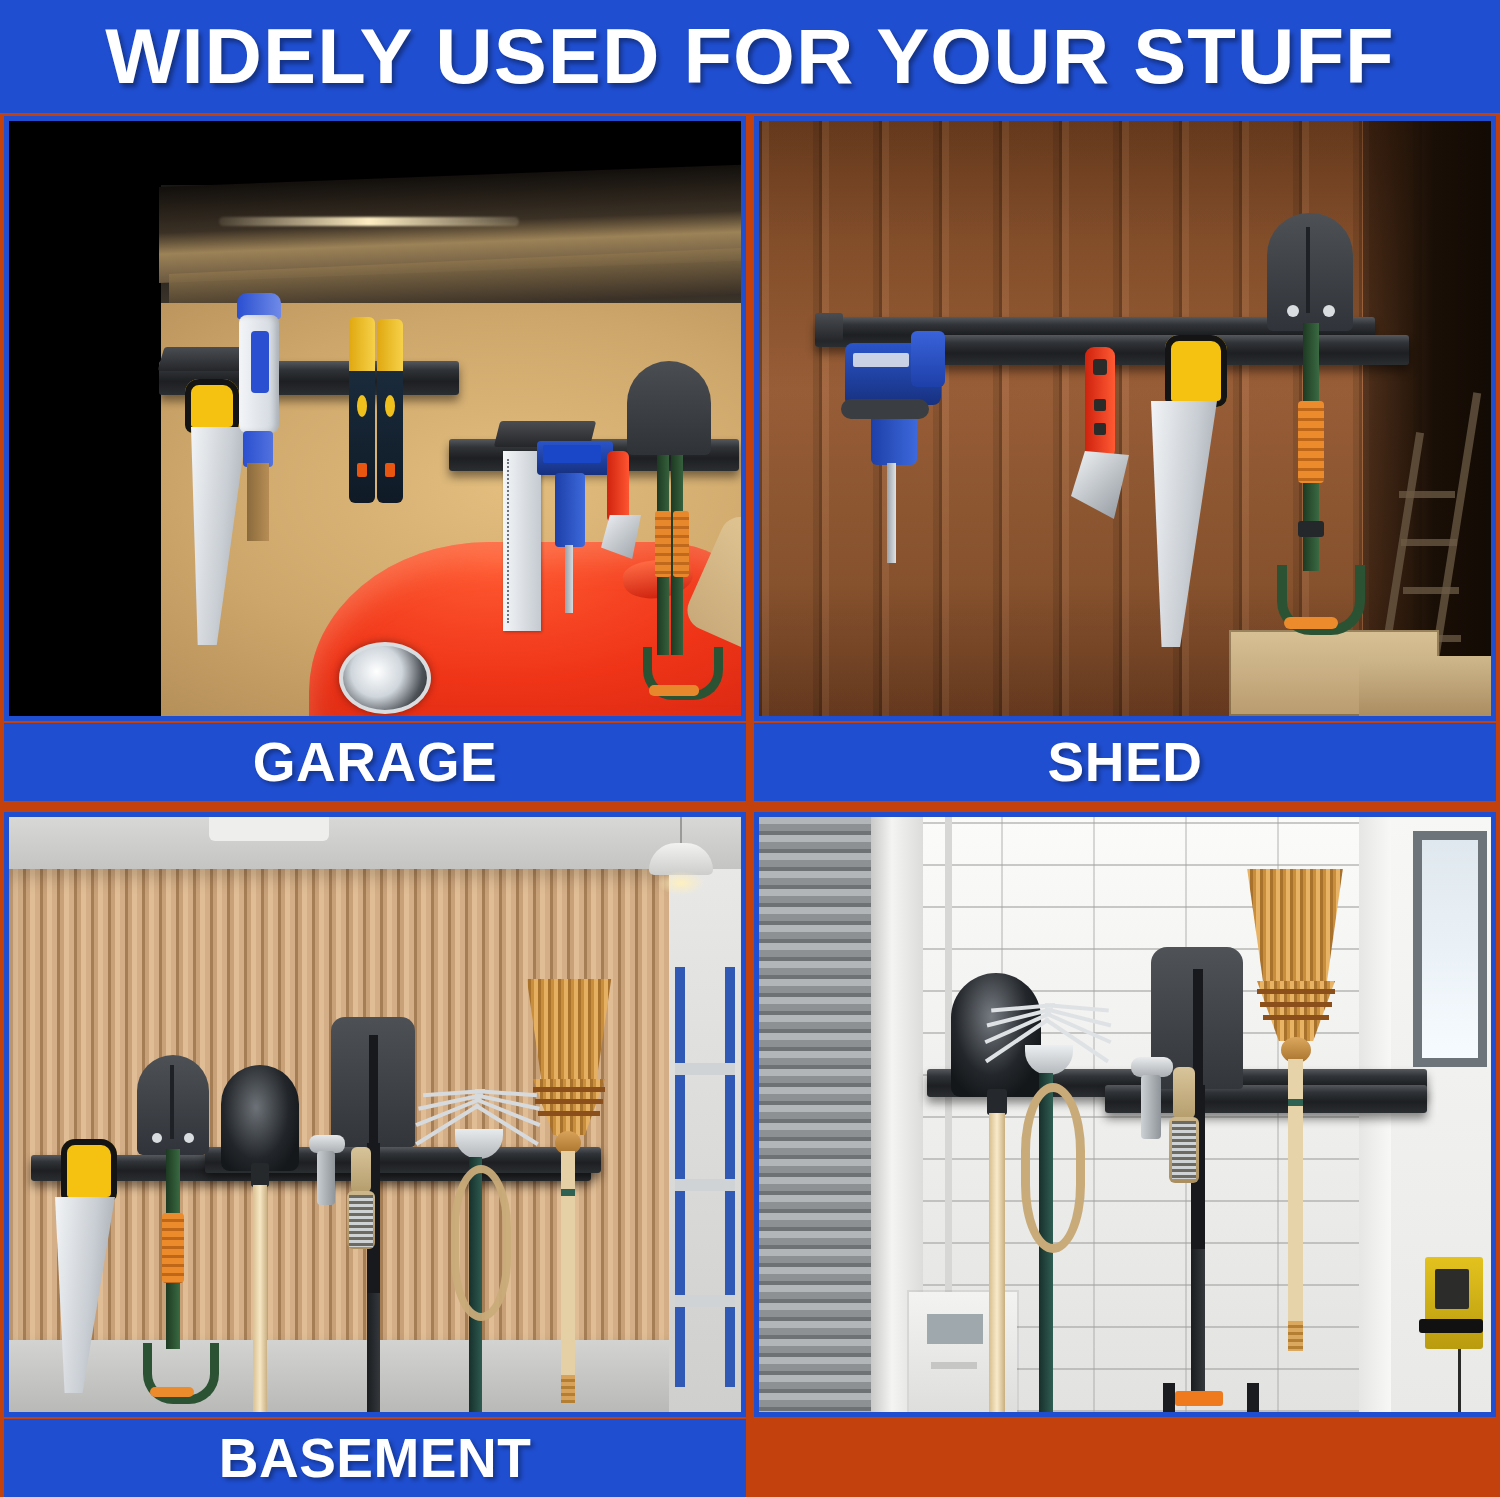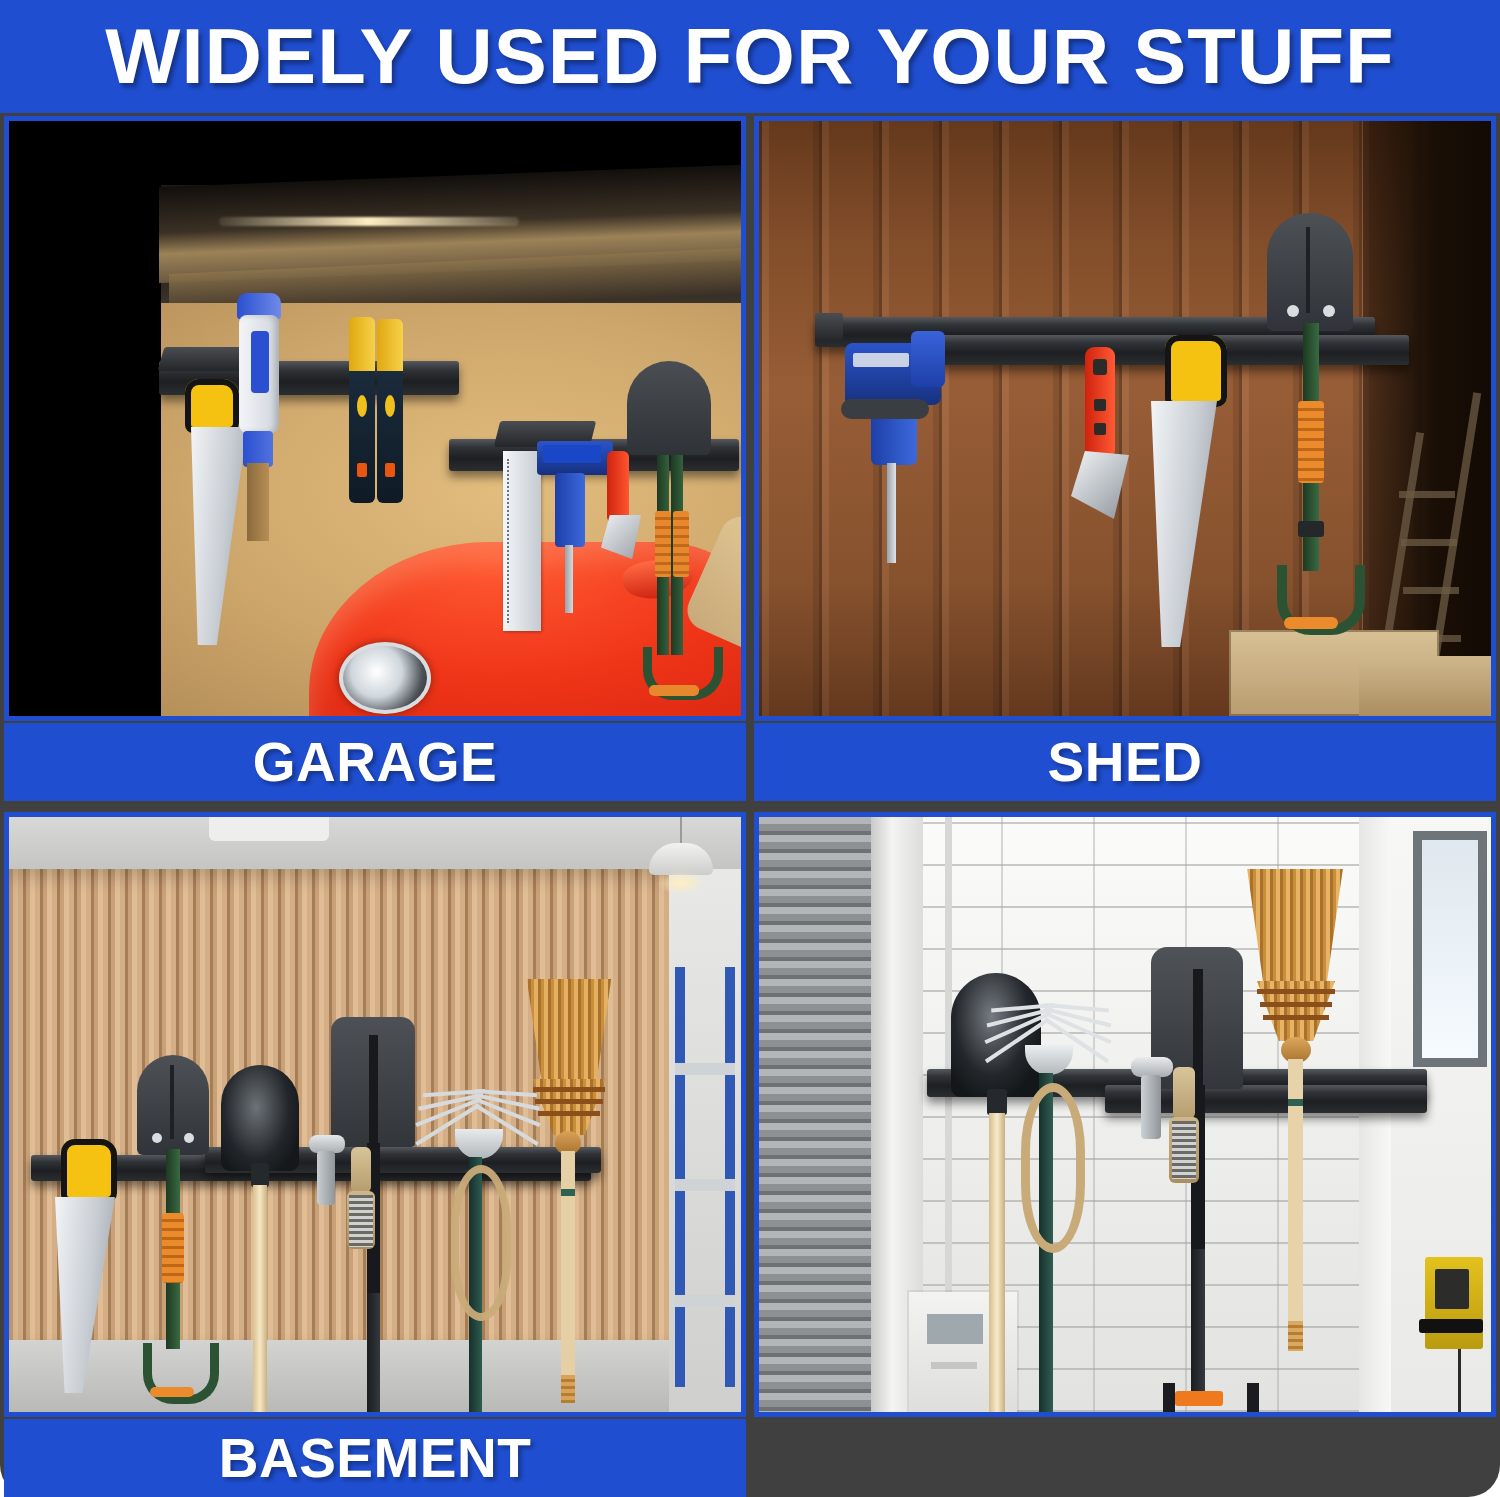--- a/index.html
+++ b/index.html
@@ -1,18 +1,18 @@
 <!DOCTYPE html>
 <html><head>
 <meta charset="utf-8">
 <style>
   html,body{margin:0;padding:0;background:#ffffff;}
   body{width:1500px;height:1497px;font-family:"Liberation Sans",sans-serif;overflow:hidden;}
 
-  .page{position:relative;width:1500px;height:1497px;background:#404040;border-radius:32px;}
+  .page{position:relative;width:1500px;height:1497px;background:#c2410c;}
 
   
   .header{position:absolute;left:0;top:0;width:1500px;height:113px;background:#1f4ed0;
           display:flex;align-items:center;justify-content:center;overflow:hidden;}
   .header-title{font-size:78px;font-weight:bold;color:#ffffff;letter-spacing:1px;
                 transform:scaleX(1.02);white-space:nowrap;
                 text-shadow:3px 4px 4px rgba(0,0,0,.35);
                 font-family:"Liberation Sans",sans-serif;}
 
   

